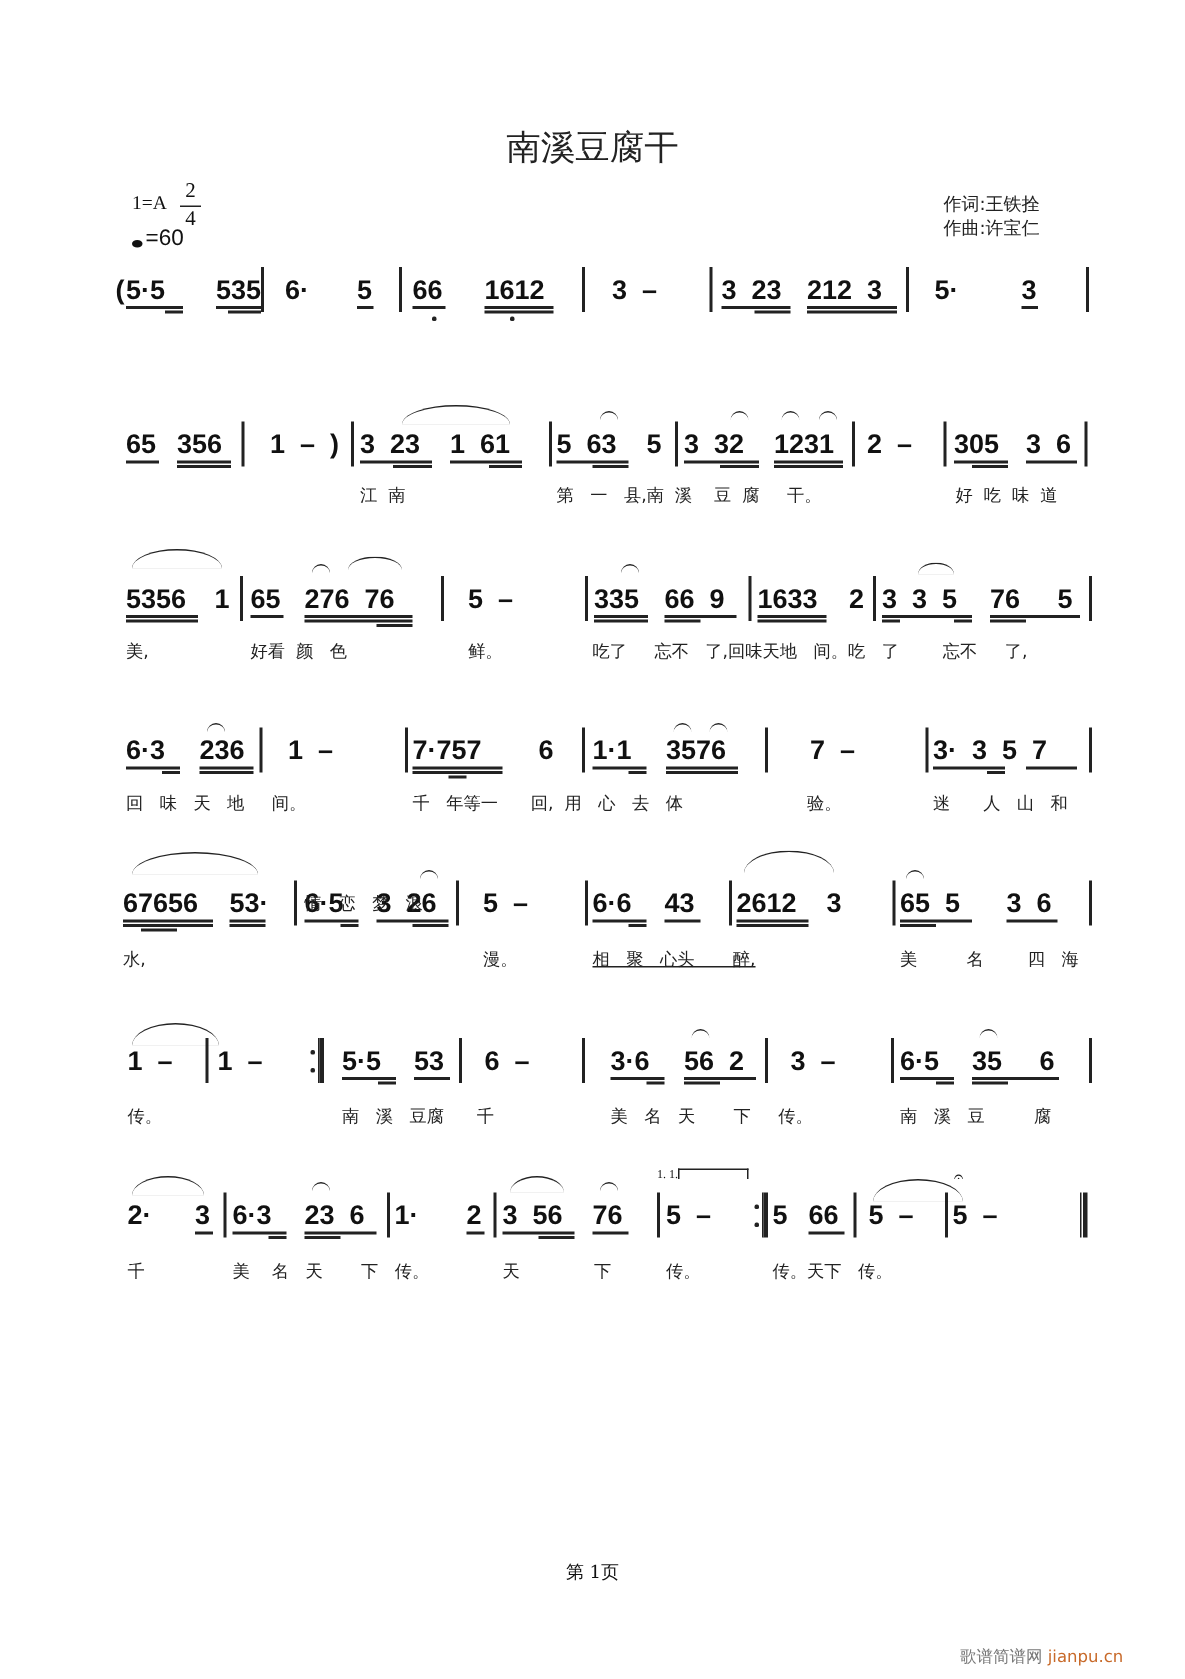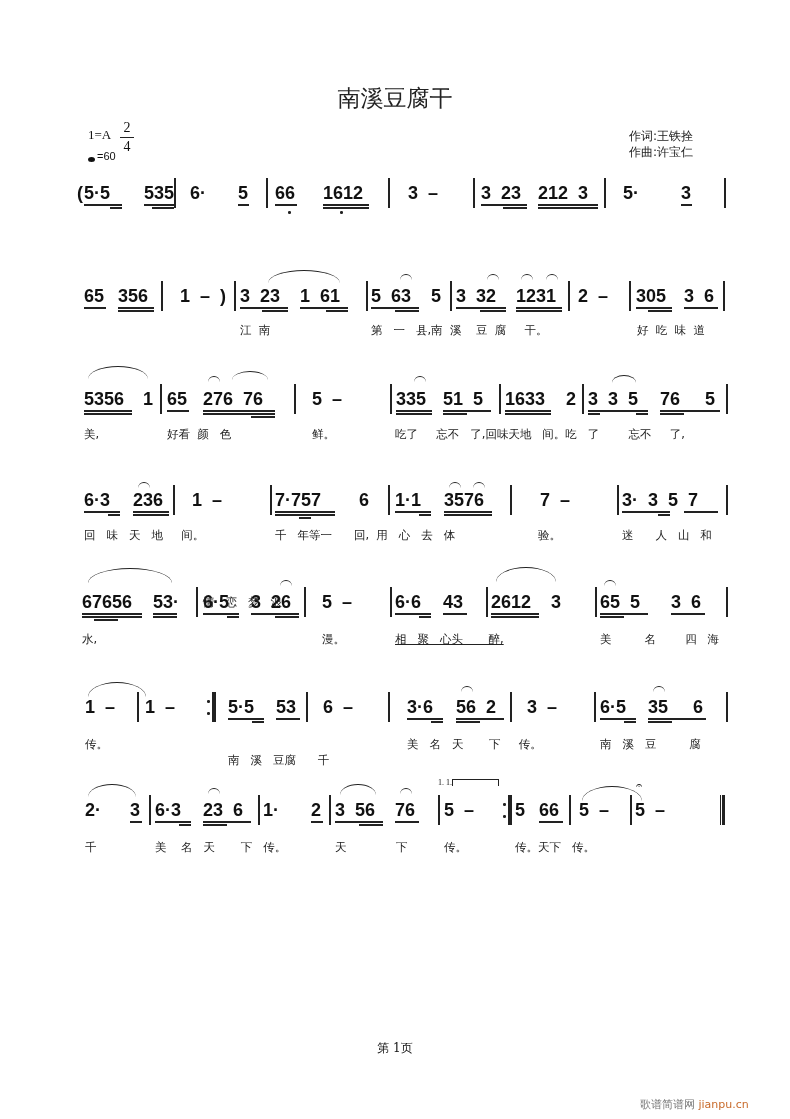--- a/index.html
+++ b/index.html
@@ -4,21 +4,21 @@
 <style>
   html, body { margin: 0; padding: 0; background: #ffffff; }
   body { width: 790px; height: 1119px; position: relative; overflow: hidden;
          font-family: "Liberation Sans", "DejaVu Sans", sans-serif; color: #111; }
   .title { position: absolute; left: 0; width: 790px; top: 83px; text-align: center;
            font-size: 23px; font-family: "DejaVu Sans", sans-serif; color: #222; }
   .key { position: absolute; left: 88px; top: 127px; font-size: 13px; font-family: "Liberation Serif", serif; }
   .ts { position: absolute; left: 120px; top: 119px; font-size: 14px; font-family: "Liberation Serif", serif;
         text-align: center; line-height: 18px; width: 14px; }
   .ts .line { border-top: 1px solid #222; }
-  .tempo { position: absolute; left: 88px; top: 150px; font-size: 11px; font-family: "Liberation Sans", sans-serif; }
+  .tempo { position: absolute; left: 88px; top: 150px; font-size: 15px; font-family: "Liberation Sans", sans-serif; }
   .tempo .note { display: inline-block; width: 7px; height: 5px; background: #111; border-radius: 50%;
                  position: relative; top: 2px; margin-right: 2px; }
   .credits { position: absolute; left: 629px; top: 128px; font-size: 12px; line-height: 16px;
              font-family: "DejaVu Sans", sans-serif; color: #222; }
   .tok { position: absolute; font-size: 18px; font-weight: bold; white-space: pre;
          font-family: "Liberation Sans", "DejaVu Sans", sans-serif; line-height: 20px; }
   .lyr { position: absolute; font-size: 11.5px; white-space: pre; color: #222;
          font-family: "DejaVu Sans", sans-serif; line-height: 14px; }
   .bar { position: absolute; width: 1.5px; background: #222; height: 30px; }
   .dbar { position: absolute; width: 4px; height: 30px; border-left: 1.5px solid #222; border-right: 3px solid #222; box-sizing: border-box; }
@@ -89,21 +89,21 @@
     <div class="bar" style="left: 723px; top: 281px;"></div>
     <div class="lyr" style="left: 240px; top: 323px;">江  南</div>
     <div class="lyr" style="left: 371px; top: 323px;">第   一   县,南  溪    豆  腐     干。</div>
     <div class="lyr" style="left: 637px; top: 323px;">好  吃  味  道</div>
     <div class="tok" style="left: 84px; top: 389px;">5356</div>
     <div class="tok" style="left: 143px; top: 389px;">1</div>
     <div class="tok" style="left: 167px; top: 389px;">65</div>
     <div class="tok" style="left: 203px; top: 389px;">276  76</div>
     <div class="tok" style="left: 312px; top: 389px;">5  –</div>
     <div class="tok" style="left: 396px; top: 389px;">335</div>
-    <div class="tok" style="left: 443px; top: 389px;">51  5</div>
+    <div class="tok" style="left: 443px; top: 389px;">66  9</div>
     <div class="tok" style="left: 505px; top: 389px;">1633</div>
     <div class="tok" style="left: 566px; top: 389px;">2</div>
     <div class="tok" style="left: 588px; top: 389px;">3  3  5</div>
     <div class="tok" style="left: 660px; top: 389px;">76     5</div>
     <div class="bar" style="left: 160px; top: 384px;"></div>
     <div class="bar" style="left: 294px; top: 384px;"></div>
     <div class="bar" style="left: 390px; top: 384px;"></div>
     <div class="bar" style="left: 499px; top: 384px;"></div>
     <div class="bar" style="left: 582px; top: 384px;"></div>
     <div class="bar" style="left: 726px; top: 384px;"></div>
@@ -162,21 +162,21 @@
     <div class="tok" style="left: 527px; top: 697px;">3  –</div>
     <div class="tok" style="left: 600px; top: 697px;">6·5</div>
     <div class="tok" style="left: 648px; top: 697px;">35     6</div>
     <div class="bar" style="left: 137px; top: 692px;"></div>
     <div class="bar" style="left: 306px; top: 692px;"></div>
     <div class="bar" style="left: 388px; top: 692px;"></div>
     <div class="bar" style="left: 510px; top: 692px;"></div>
     <div class="bar" style="left: 594px; top: 692px;"></div>
     <div class="bar" style="left: 726px; top: 692px;"></div>
     <div class="lyr" style="left: 85px; top: 737px;">传。</div>
-    <div class="lyr" style="left: 228px; top: 737px; margin-top: 16px;">南   溪   豆腐      千</div>
+    <div class="lyr" style="left: 228px; top: 737px;">南   溪   豆腐      千</div>
     <div class="lyr" style="left: 407px; top: 737px;">美   名   天       下     传。</div>
     <div class="lyr" style="left: 600px; top: 737px;">南   溪   豆         腐</div>
     <div class="tok" style="left: 85px; top: 800px;">2·</div>
     <div class="tok" style="left: 130px; top: 800px;">3</div>
     <div class="tok" style="left: 155px; top: 800px;">6·3</div>
     <div class="tok" style="left: 203px; top: 800px;">23  6</div>
     <div class="tok" style="left: 263px; top: 800px;">1·</div>
     <div class="tok" style="left: 311px; top: 800px;">2</div>
     <div class="tok" style="left: 335px; top: 800px;">3  56</div>
     <div class="tok" style="left: 395px; top: 800px;">76</div>

